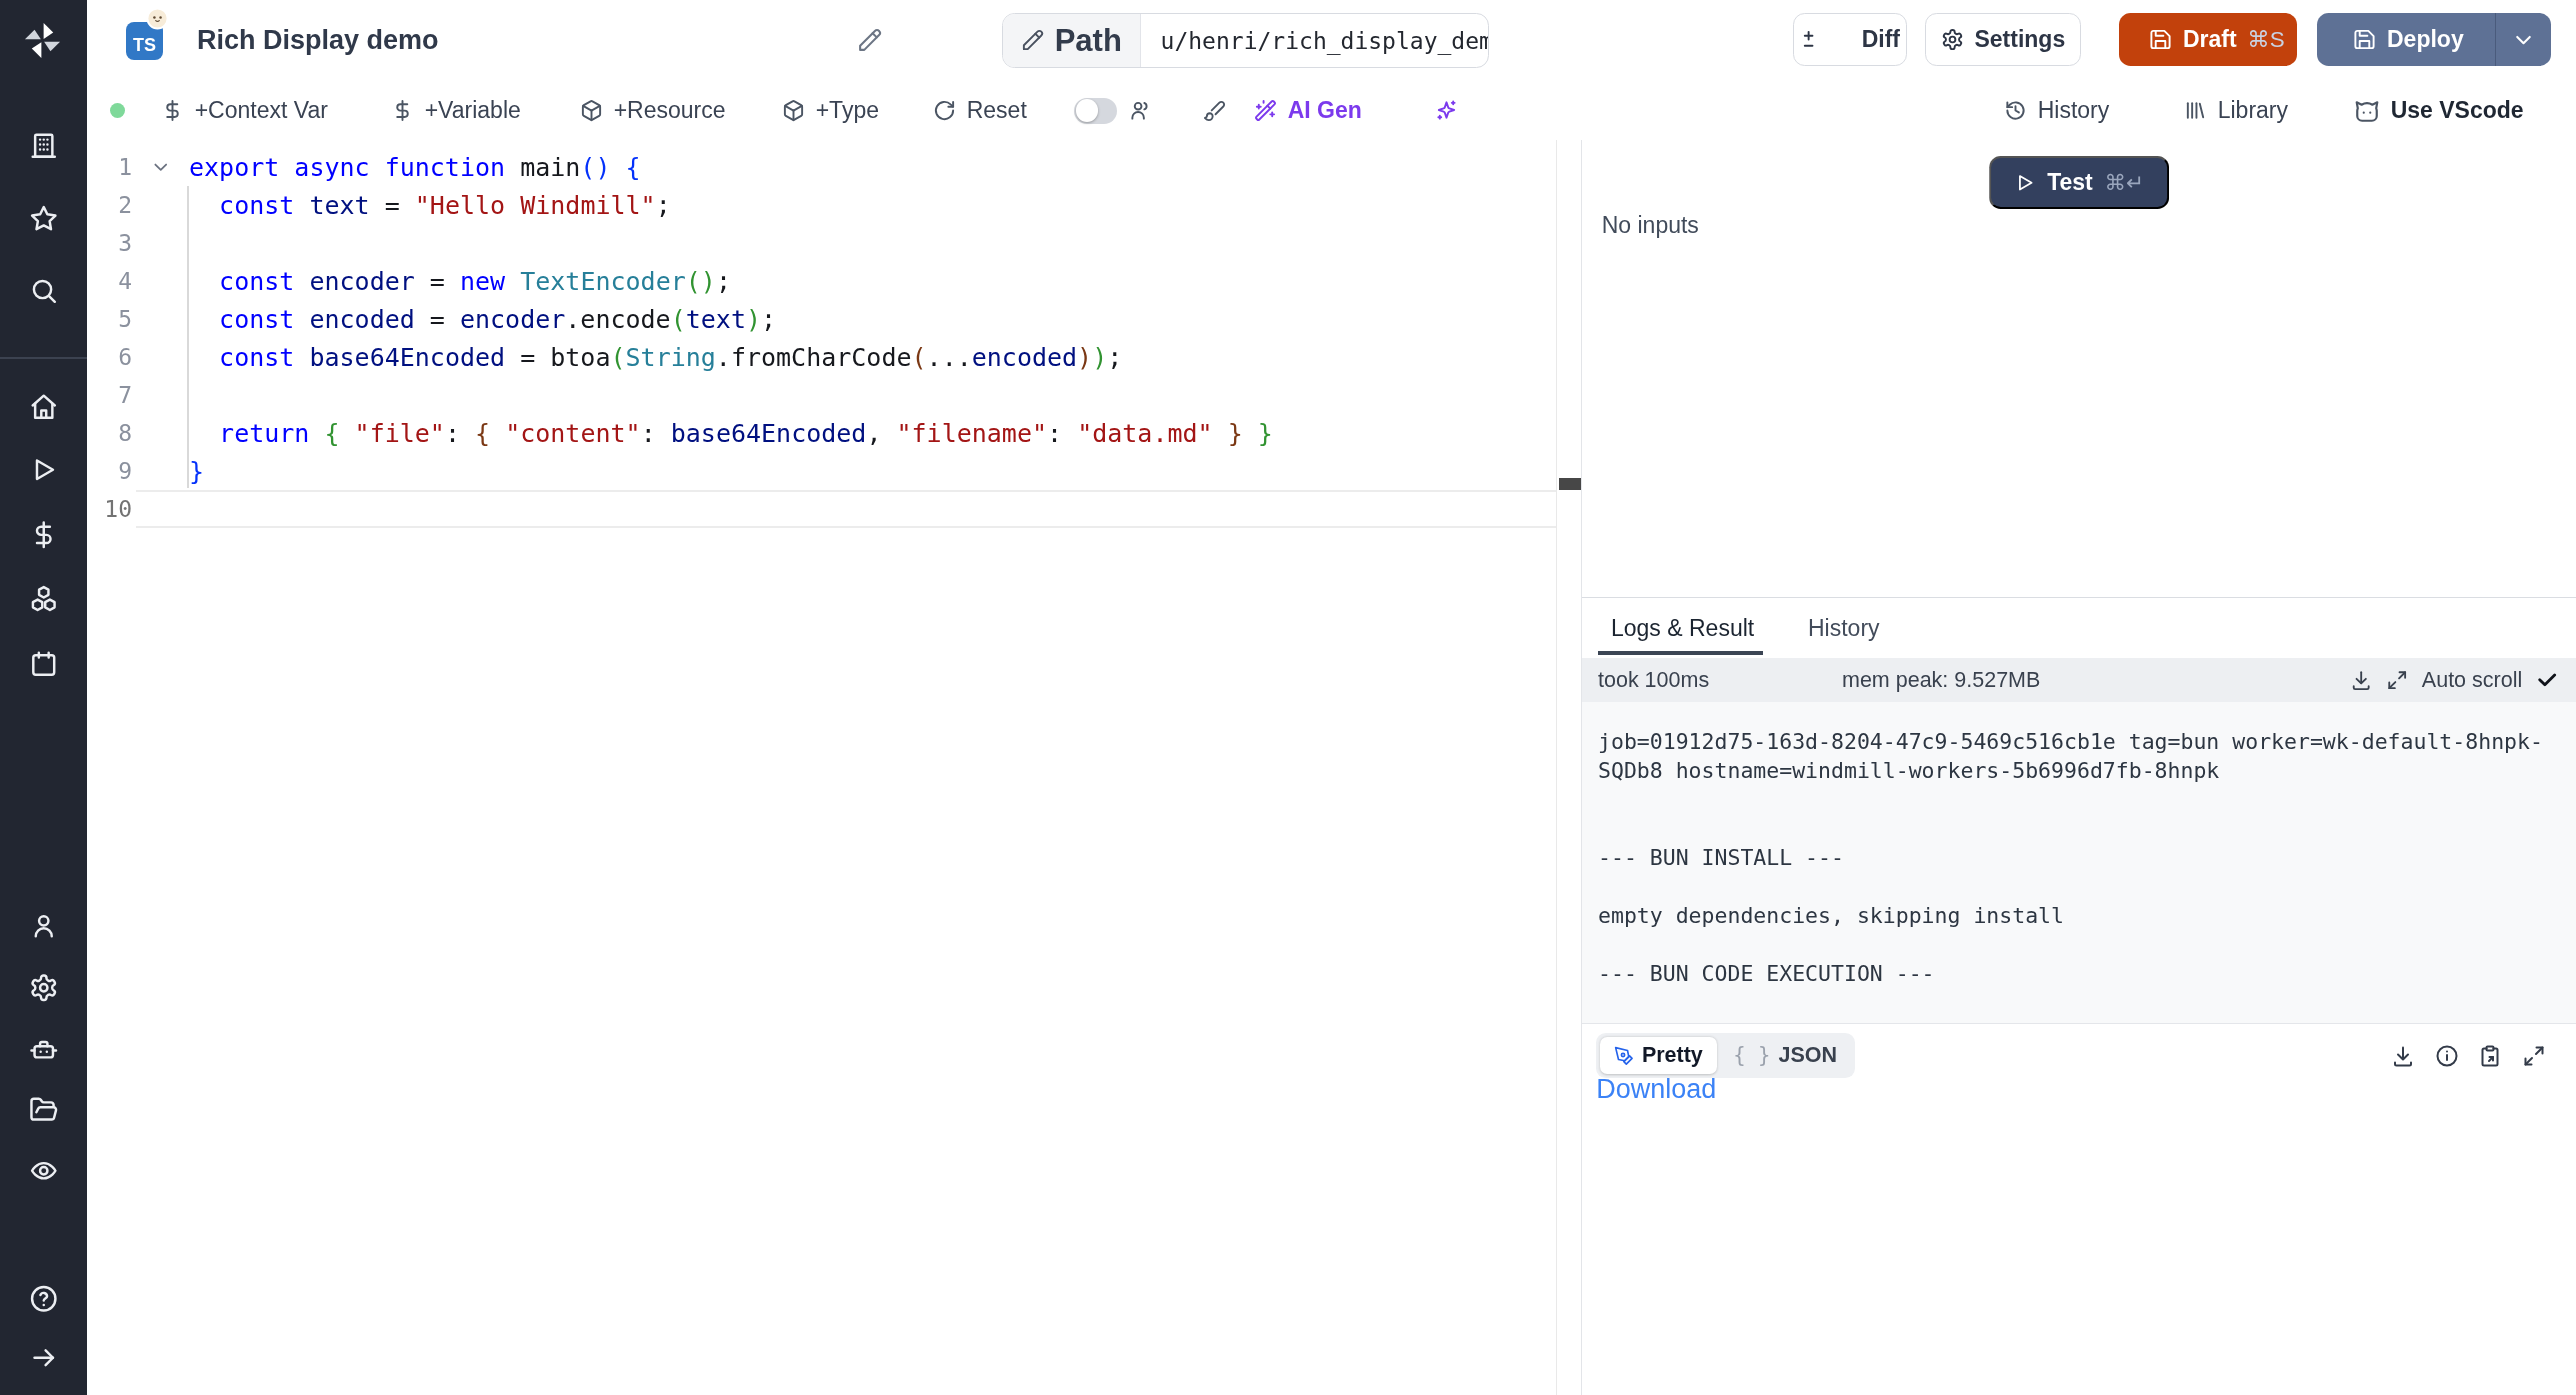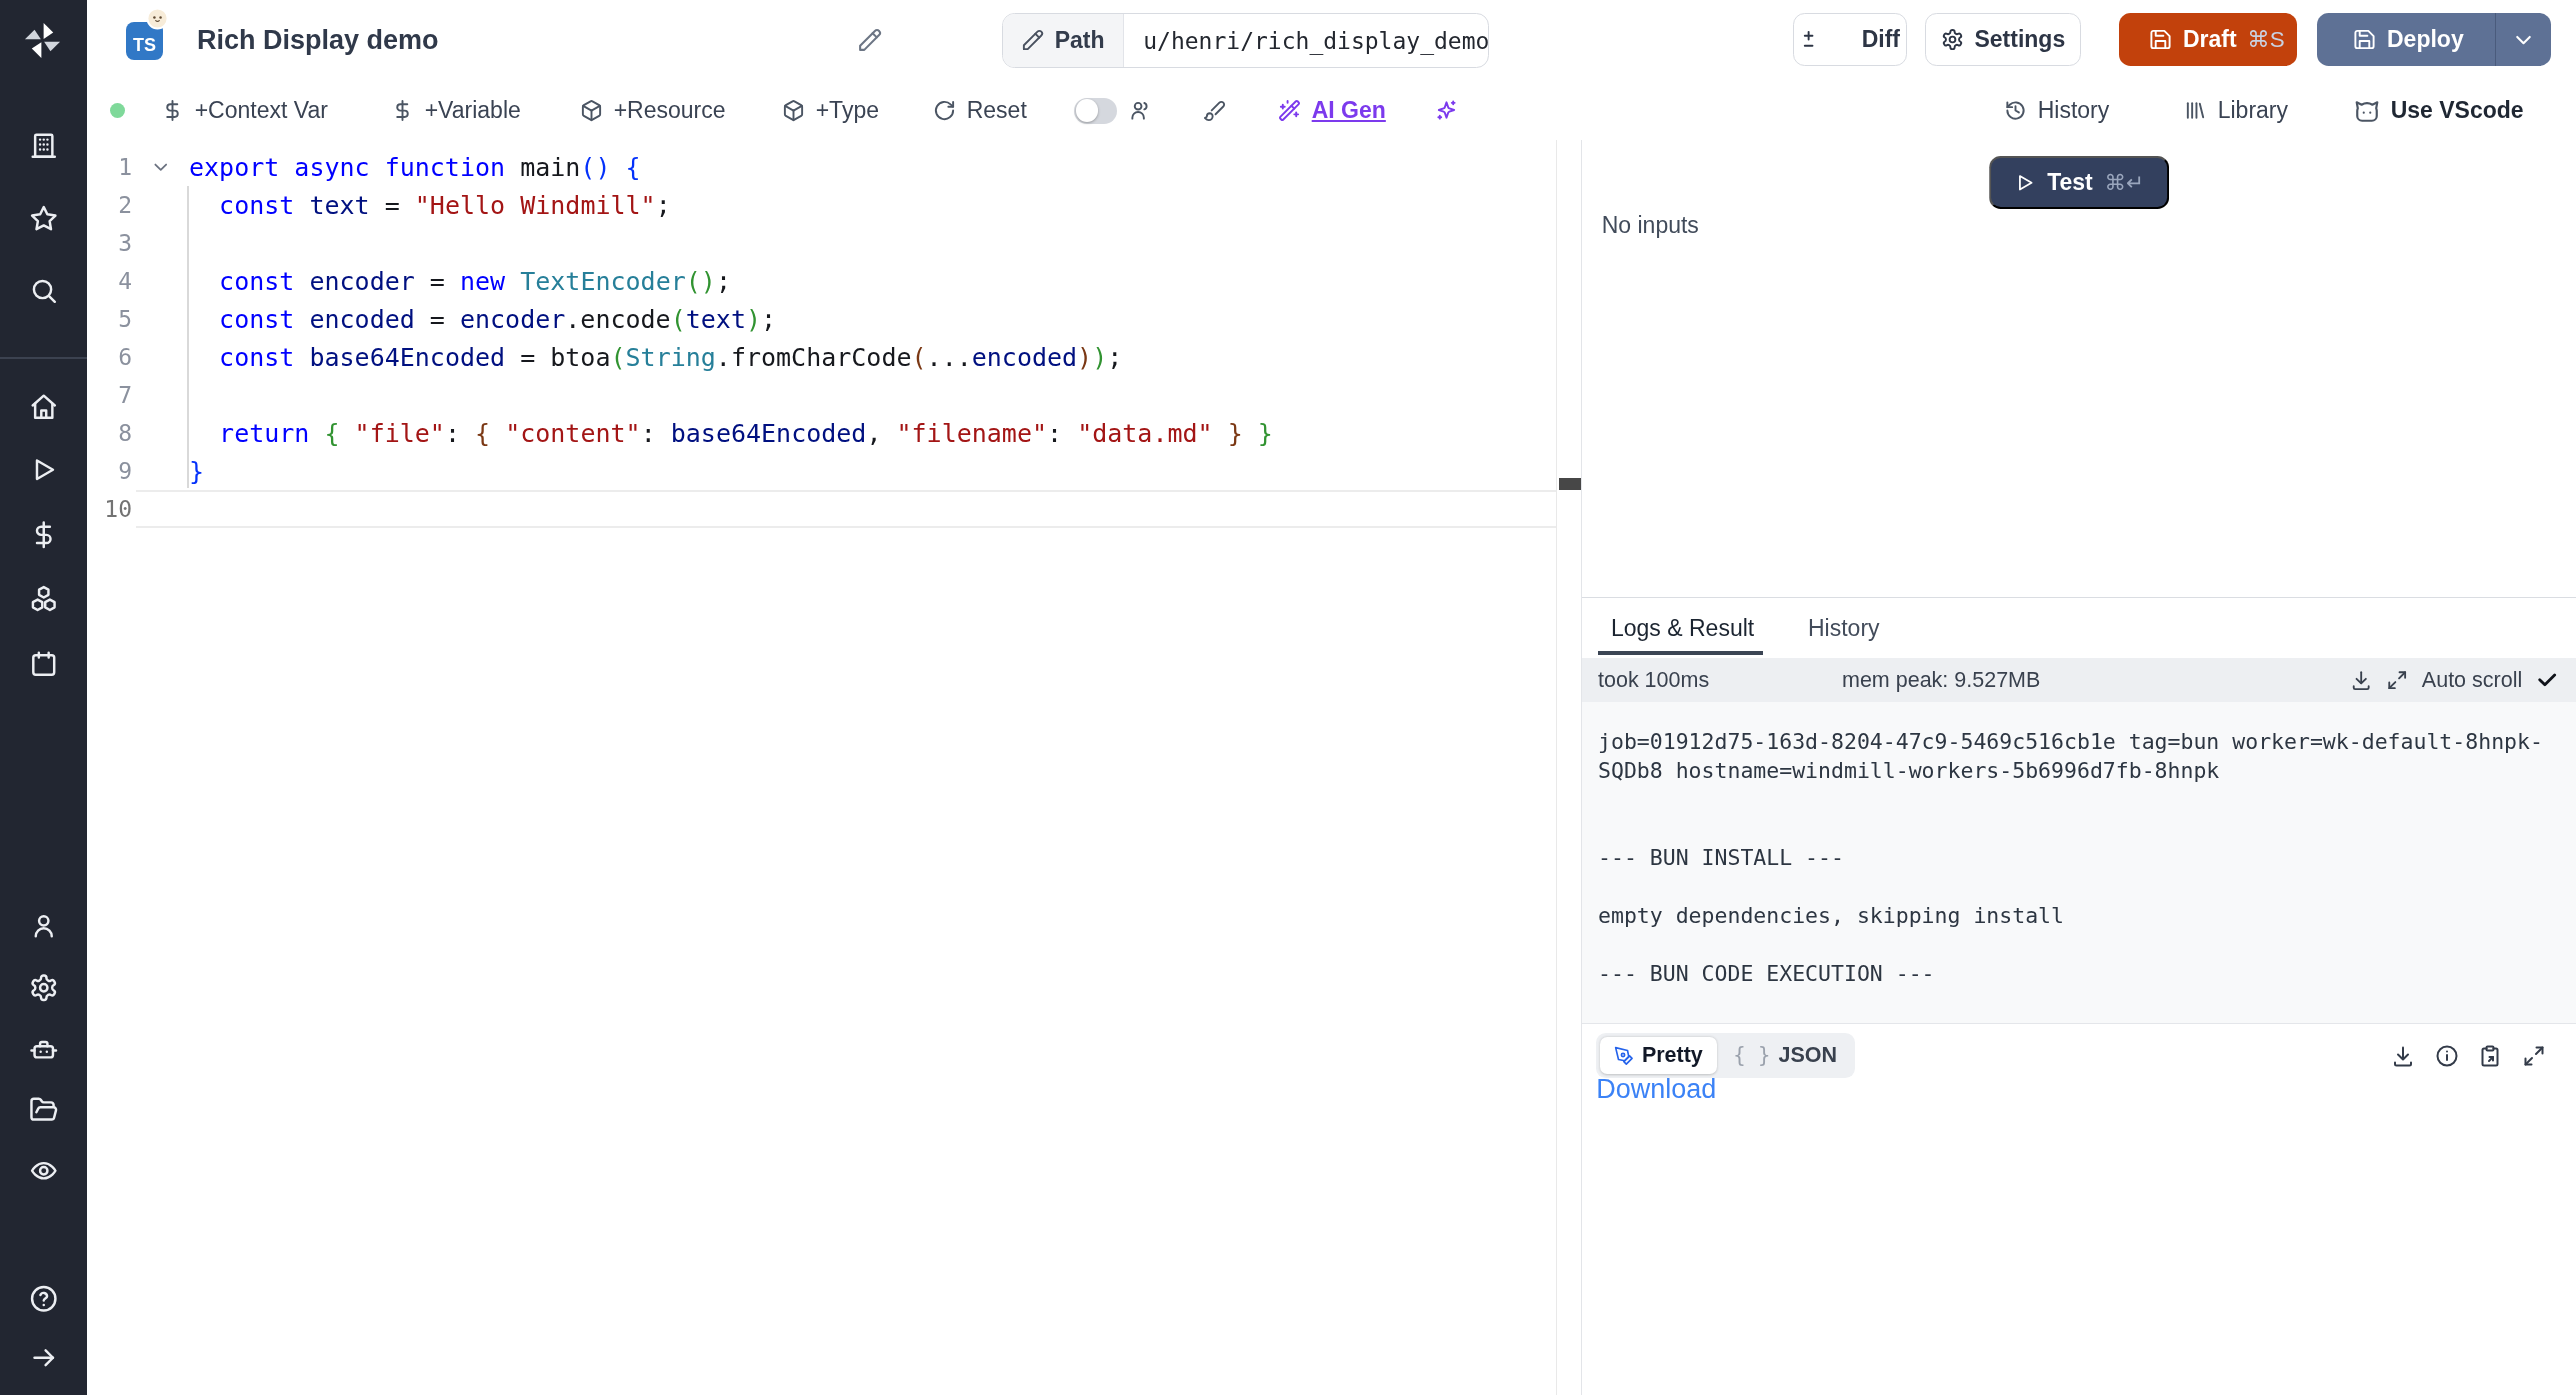--- a/index.html
+++ b/index.html
@@ -18,21 +18,21 @@
   .topbar{position:absolute;left:87px;top:0;right:0;height:81px;background:#fff;}
   .ts-badge{position:absolute;left:39px;top:21.5px;width:37px;height:38px;border-radius:8px;
     color:#fff;font-weight:700;font-size:18px;display:flex;align-items:flex-end;justify-content:center;padding-bottom:3.6px;box-sizing:border-box;}
   .bun-badge{position:absolute;left:59px;top:7.2px;width:23px;height:23px;}
   .page-title{position:absolute;left:110px;top:0;height:81px;display:flex;align-items:center;
     font-size:27px;font-weight:700;color:#30394a;}
   .title-pencil{position:absolute;left:770px;top:28px;width:25px;height:25px;color:#6d7685;cursor:pointer;}
   .path-pill{position:absolute;left:915px;top:13.4px;width:485px;height:53px;border:1.8px solid #d8dbe1;
     border-radius:12.5px;display:flex;align-items:stretch;overflow:hidden;background:#fff;cursor:pointer;}
   .path-left{display:flex;align-items:center;gap:10.7px;padding:0 18px;background:#f4f5f7;border-right:1.8px solid #e2e4e9;
-    font-size:23px;font-weight:700;color:#333c4c;}
+    font-size:31px;font-weight:700;color:#333c4c;}
   .path-left .ic{color:#4a5260;}
   .path-value{display:flex;align-items:center;padding:0 19.7px;font-family:"DejaVu Sans Mono",monospace;
     font-size:23px;color:#23272f;}
   .hbtn{position:absolute;top:13.4px;height:53px;border-radius:11.6px;display:flex;align-items:center;justify-content:center;
     gap:10.7px;font-size:23px;font-weight:700;box-sizing:border-box;cursor:pointer;}
   .hbtn.ghost{background:#fff;border:1.8px solid #d8dbe1;color:#2d3545;}
   .hbtn.solid{color:#fff;border:none;}
   .btn-diff{left:1706px;width:114px;justify-content:space-between;}
   .btn-settings{left:1838px;width:156px;}
   .btn-draft{left:2032px;width:178px;}
@@ -361,21 +361,21 @@
         </span>
     </span>
     <span class="tgroup" style="left:1116px">
       <span class="ic">
           <svg viewBox="0 0 24 24" fill="none" stroke="currentColor" stroke-width="2" stroke-linecap="round" stroke-linejoin="round">
             <path d="m9.06 11.9 8.07-8.06a2.85 2.85 0 1 1 4.03 4.03l-8.06 8.07"></path>
             <path d="M7.07 14.94c-1.66 0-3 1.35-3 3.02 0 1.33-2.5 1.52-2 2.02 1.08 1.1 2.49 2.02 4 2.02 2.2 0 4-1.8 4-4.04a3.01 3.01 0 0 0-3-3.02z"></path>
           </svg>
         </span>
     </span>
-    <span class="tgroup purple" style="left: 1191px; color: rgb(124, 58, 237); text-decoration: underline;">
+    <span class="tgroup purple" style="left: 1167px; color: rgb(124, 58, 237);">
       <span class="ic" style="color:inherit">
           <svg viewBox="0 0 24 24" fill="none" stroke="currentColor" stroke-width="2" stroke-linecap="round" stroke-linejoin="round">
             <path d="m21.6 3.6-1.2-1.2a1.2 1.2 0 0 0-1.7 0L2.4 18.7a1.2 1.2 0 0 0 0 1.7l1.2 1.2a1.2 1.2 0 0 0 1.7 0L21.6 5.3a1.2 1.2 0 0 0 0-1.7z"></path>
             <path d="m14 7 3 3"></path>
             <path d="M5 6v4"></path>
             <path d="M19 14v4"></path>
             <path d="M10 2v2"></path>
             <path d="M7 8H3"></path>
             <path d="M21 16h-4"></path>
           </svg>

